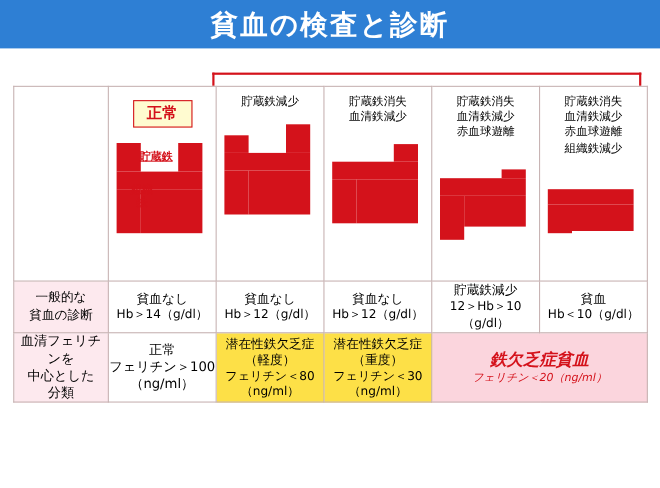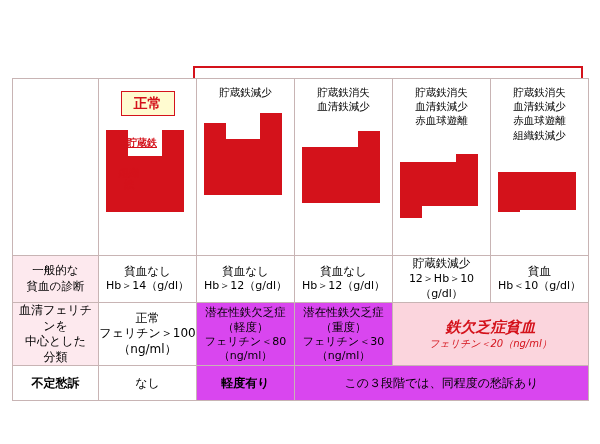--- a/index.html
+++ b/index.html
@@ -87,31 +87,34 @@
   }
   .rowlabel-plain{
     background:#ffffff;
     font-size:12px;font-weight:bold;color:#000;
     padding:4px 2px;
   }
   .r-diag td{height:46px;font-size:11.5px;line-height:1.35;text-align:center;}
   .r-fer td{height:56px;font-size:12px;line-height:1.3;}
   .r-comp td{height:34px;font-size:12px;}
 
-  .blue-bg{background:#d946ef;}
+  .blue-bg{background:#fde047;}
   .pink-bg{background:#fbd5dd;font-style:italic;}
   .small{font-size:11px;}
   .red-big{color:#d4121b;font-size:15px;font-weight:bold;}
   .red-small{color:#d4121b;font-size:10px;}
 </style>
 </head>
 <body>
 
 <div class="page">
 
+  <div class="title-bar">
+    <span class="title-text">貧血の検査と診断</span>
+  </div>
 
   <div class="bracket"></div>
 
   <table class="grid">
     <colgroup>
       <col class="c0">
         <col class="cx">
         <col class="cx">
         <col class="cx">
         <col class="cx">
@@ -219,21 +222,15 @@
         <div style="font-size:11.5px">潜在性鉄欠乏症</div>
         <div style="font-size:11.5px">（重度）</div>
         <div class="small">フェリチン＜30（ng/ml）</div>
       </td>
       <td class="pink-bg" colspan="2">
         <div class="red-big">鉄欠乏症貧血</div>
         <div class="red-small">フェリチン＜20（ng/ml）</div>
       </td>
     </tr>
 
-    <tr class="r-comp">
-      <td class="rowlabel-plain">不定愁訴</td>
-      <td>なし</td>
-      <td class="blue-bg" style="font-weight:bold">軽度有り</td>
-      <td class="blue-bg" colspan="3">この３段階では、同程度の愁訴あり</td>
-    </tr>
   </tbody>
     </table>
 </div>
 
 </body></html>

